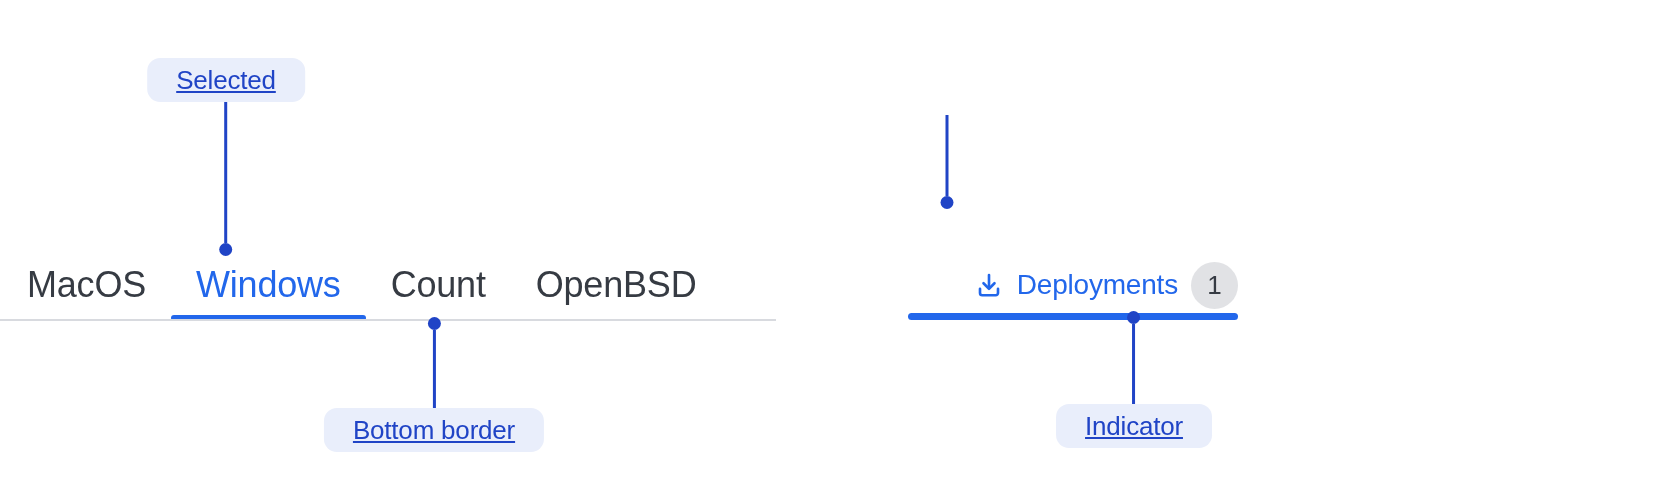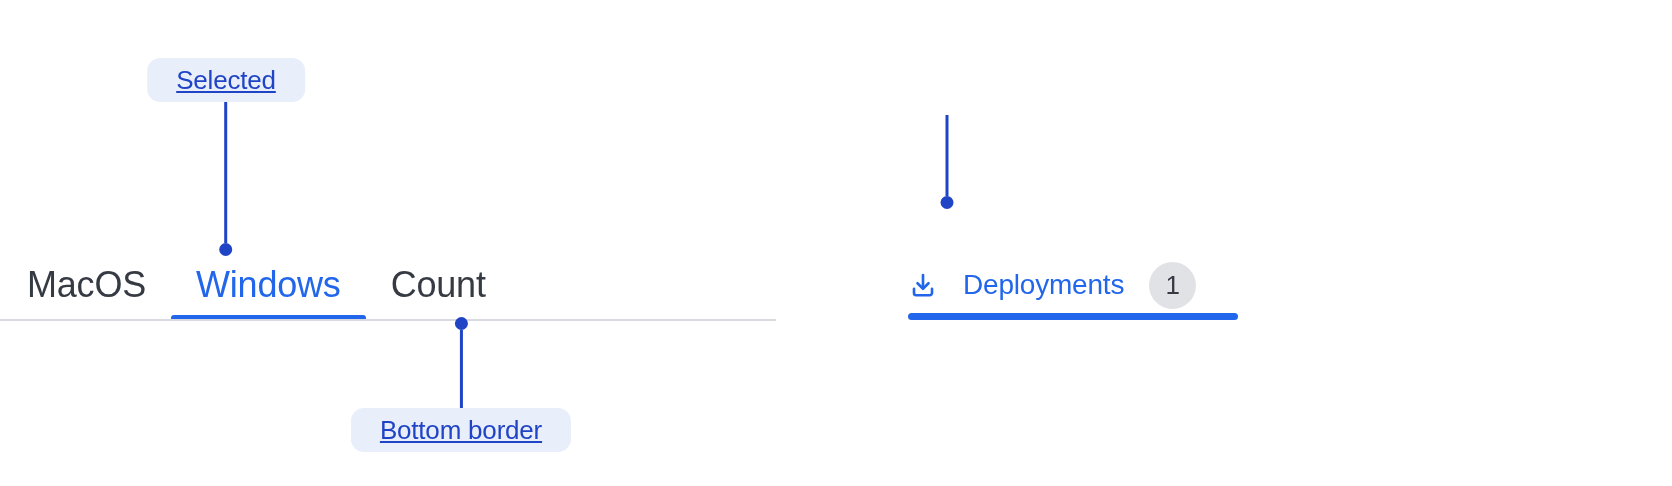--- a/index.html
+++ b/index.html
@@ -57,21 +57,21 @@
     color:var(--tab-text);
   }
   .tab.selected{color:var(--tab-accent);}
   .tab-underline{
     position:absolute;left:0;right:0;bottom:0;height:6px;
     border-radius:3px;background:var(--tab-accent);
   }
 
   .tab-single{
     position:absolute;left:908px;top:262px;width:330px;height:58px;
-    display:flex;align-items:center;justify-content:flex-start;gap:25px;
+    display:flex;align-items:center;justify-content:flex-end;gap:13px;
     padding-bottom:12px;
     background:none;border:none;cursor:pointer;
     font-family:inherit;font-size:28px;font-weight:500;letter-spacing:-0.2px;
     color:var(--tab-accent);
   }
   .tab-indicator{
     position:absolute;left:0;right:0;bottom:0;height:7px;
     border-radius:3.5px;background:var(--tab-accent);
   }
   .count-badge{
@@ -97,24 +97,27 @@
     <button class="tab">
       <span>MacOS</span>
     </button>
     <button class="tab selected">
       <span>Windows</span>
       <span class="tab-underline"></span>
     </button>
     <button class="tab">
       <span>Count</span>
     </button>
+    <button class="tab">
+      <span>OpenBSD</span>
+    </button>
     <span class="tabbar-border"></span>
   </div>
 
-  <div class="anno" style="left:461px;top:317px;">
+  <div class="anno" style="left:434px;top:317px;">
     <span class="anno-dot"></span>
     <span class="anno-line" style="height:78px;"></span>
     <span class="anno-badge">Bottom border</span>
   </div>
 
   <div class="anno" style="left:947px;top:115px;">
     <span class="anno-line" style="height:81px;"></span>
     <span class="anno-dot"></span>
   </div>
 
@@ -124,14 +127,19 @@
     <svg class="dl-icon" width="30" height="30" viewBox="0 0 24 24" fill="none" stroke="#2267EB" stroke-width="2.1" stroke-linecap="round" stroke-linejoin="round">
       <path d="M12 4v10.2"></path>
       <path d="M7.6 10.6 12 15l4.4-4.4"></path>
       <path d="M4.8 15v3.4a1.8 1.8 0 0 0 1.8 1.8h10.8a1.8 1.8 0 0 0 1.8-1.8V15"></path>
     </svg>
     <span>Deployments</span>
     <span class="count-badge">1</span>
     <span class="tab-indicator"></span>
   </button>
 
+  <div class="anno" style="left:1134px;top:311px;">
+    <span class="anno-dot"></span>
+    <span class="anno-line" style="height:80px;"></span>
+    <span class="anno-badge">Indicator</span>
+  </div>
 
 </div>
 
 </body></html>

